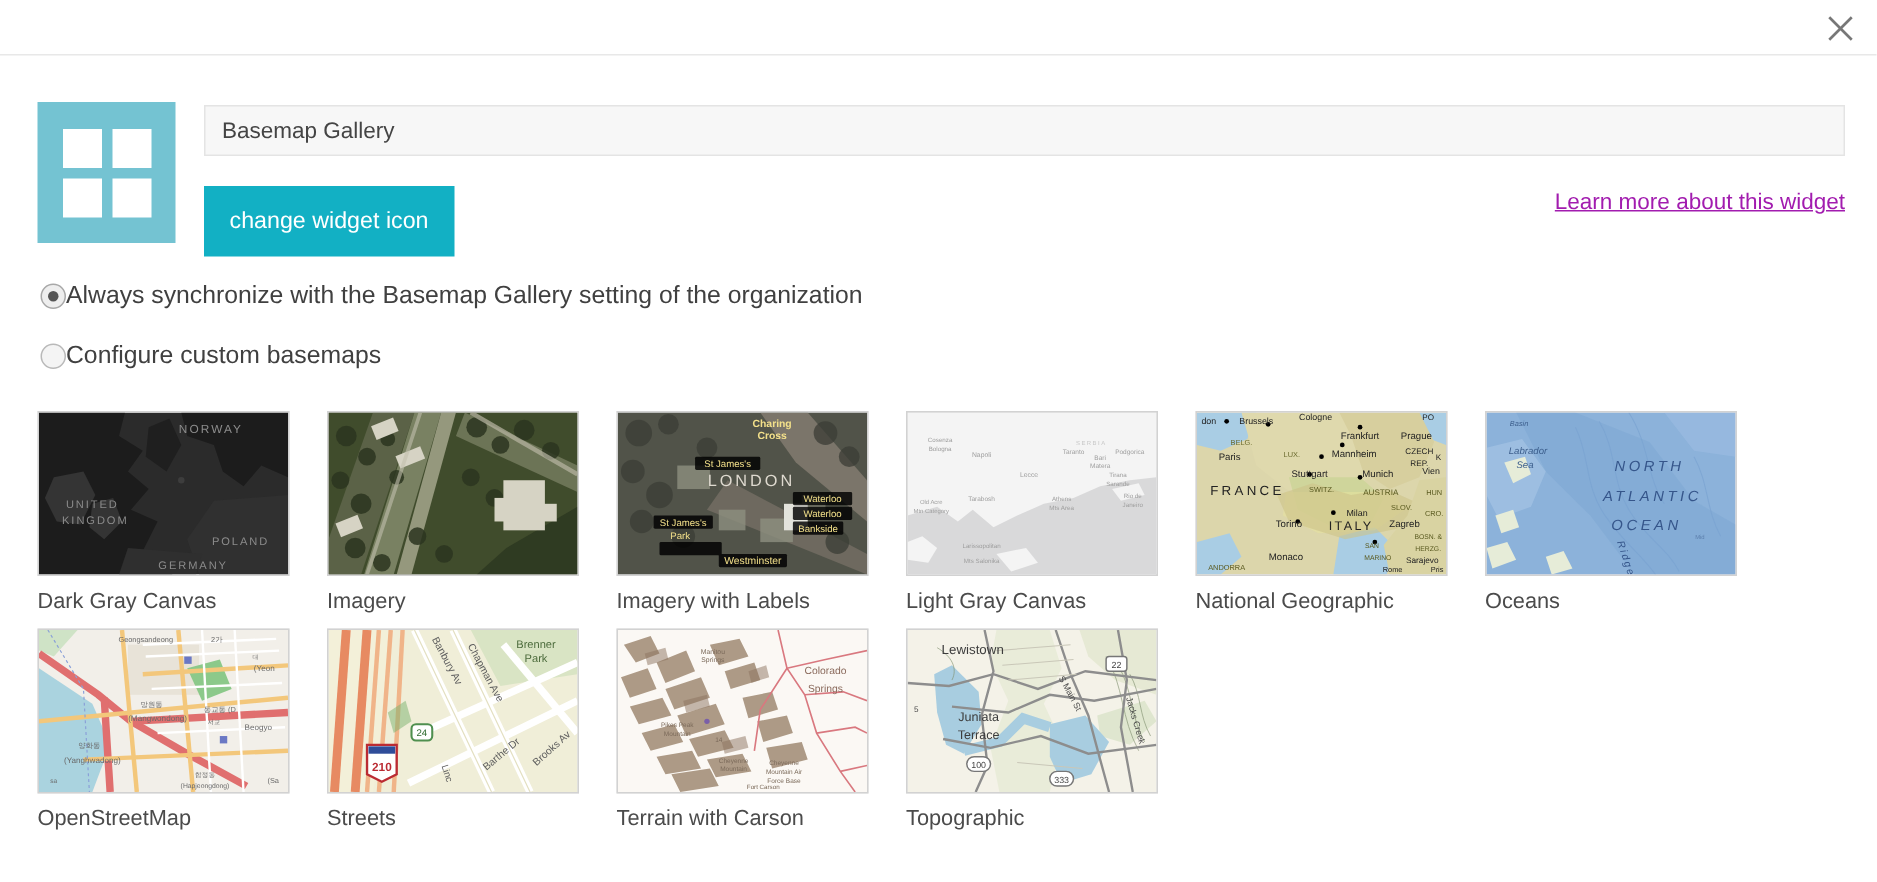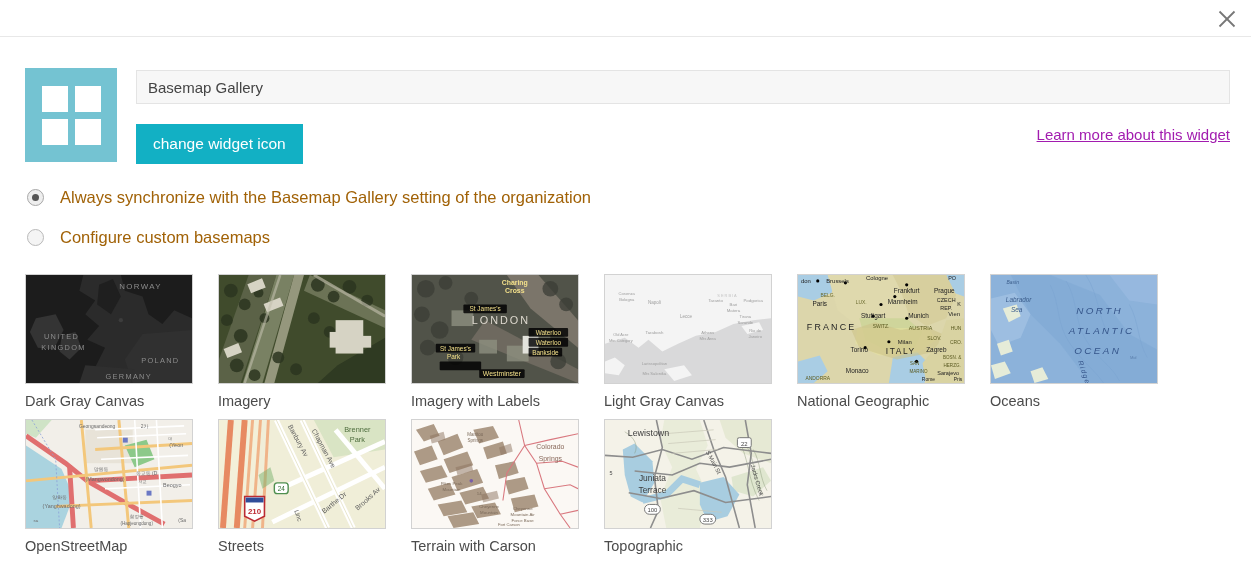--- a/index.html
+++ b/index.html
@@ -52,21 +52,21 @@
     background: #f7f7f7;
     border: 1px solid #e4e4e4;
     font-family: "Liberation Sans", sans-serif;
     font-size: 15px; color: #444;
     padding: 8px 11px;
     outline: none;
   }
 
   .change-icon-btn {
     position: absolute; left: 136px; top: 124px;
-    height: 40px; padding: 0 17px;
+    height: 47px; padding: 0 17px;
     background: #12b0c4;
     color: #ffffff;
     border: none;
     font-family: "Liberation Sans", sans-serif;
     font-size: 15.5px;
     cursor: pointer;
     line-height: 36px;
     white-space: nowrap;
   }
 
@@ -86,22 +86,21 @@
   .radio-outer {
     width: 17px; height: 17px; border-radius: 50%;
     border: 1px solid #b9b9b9;
     background: #f4f4f4;
     display: flex; align-items: center; justify-content: center;
     flex: none;
   }
   .radio-row.r1 .radio-outer { background: #eeeeee; border-color: #a8a8a8; }
   .radio-dot { width: 7px; height: 7px; border-radius: 50%; background: #555; }
   .radio-label {
-    margin-left: 16px;
-    font-size: 16.5px; color: #a16207;
+    font-size: 16.5px; color: #404040;
     white-space: nowrap;
   }
 
   
   .grid {
     position: absolute; left: 25px; top: 274px;
     width: 1180px;
     display: grid;
     grid-template-columns: repeat(6, 168px);
     column-gap: 25px;

